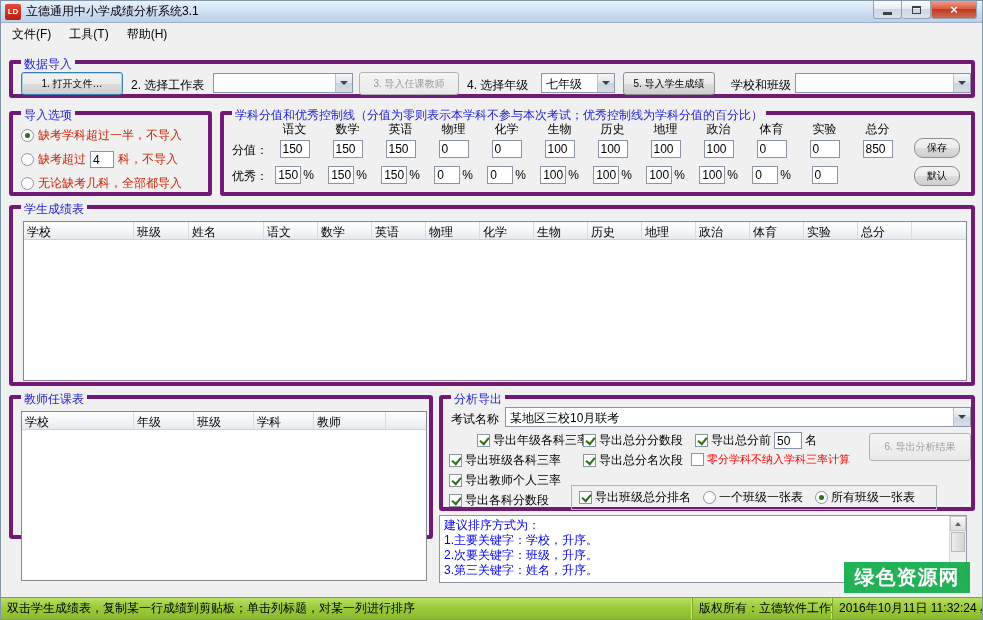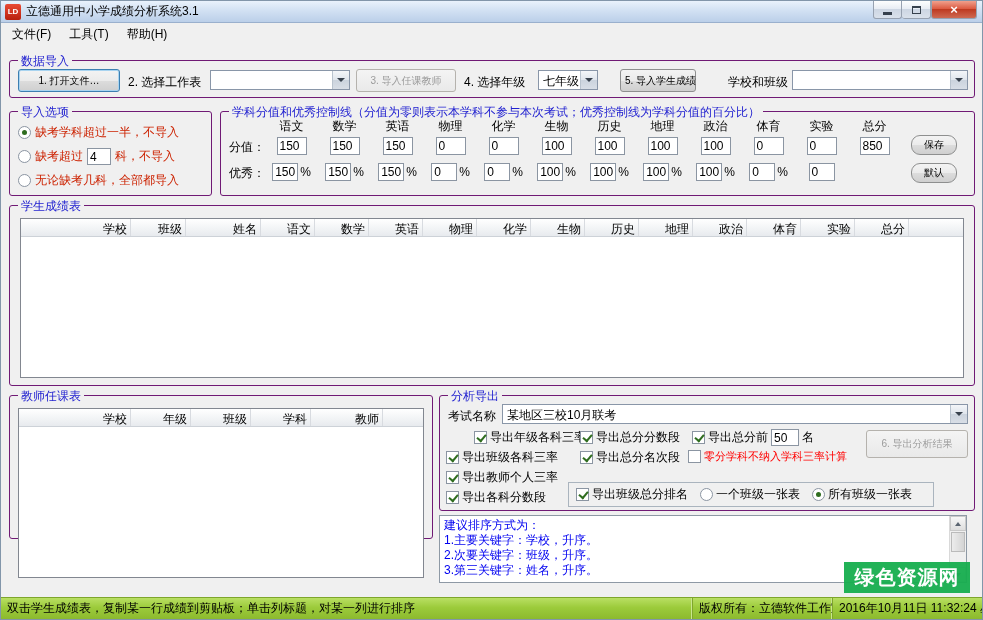--- a/index.html
+++ b/index.html
@@ -23,21 +23,21 @@
   .cap-btn.close { width:46px; background:linear-gradient(#F0A08D,#DC5B43 45%,#BE3B22 50%,#CE6A52);
     color:#fff; font-weight:bold; font-size:13px; line-height:1; }
   .min-glyph { width:9px; height:3px; background:#37414D; margin-top:7px; }
   .max-glyph { width:9px; height:8px; border:1px solid #37414D; border-top:2px solid #37414D; background:transparent; }
 
   
   .menubar { position:absolute; left:0; top:22px; width:100%; height:23px; background:#F0F0F0; display:flex; align-items:center; padding-left:2px; }
   .menu-item { padding:3px 9px; white-space:nowrap; }
 
   
-  .group { position:absolute; border:1px solid #701a75; border-radius:3px; }
+  .group { position:absolute; border:4px solid #701a75; border-radius:3px; }
   .legend { position:absolute; top:-8px; left:8px; background:#F0F0F0; padding:0 3px; color:var(--caption-blue,#2222D0); white-space:nowrap; }
   .lbl { position:absolute; white-space:nowrap; }
 
   
   .btn { position:absolute; height:23px; font-family:inherit; font-size:10px; color:#000; text-align:center;
     background:linear-gradient(#F3F3F3,#EBEBEB 50%,#DDDDDD 50%,#CFCFCF); border:1px solid #8E8F8F; border-radius:3px; padding:0 4px; white-space:nowrap; }
   .btn.default { border-color:#3C7FB1; box-shadow:inset 0 0 0 1px #A9D4F0; }
   .btn.disabled { color:#9B9B9B; border-color:#B5B2AD; background:linear-gradient(#F4F4F4,#E9E9E9); }
   .btn.small { height:20px;border-radius:9px; }
 
@@ -58,22 +58,22 @@
   .rb { width:13px; height:13px; border:1px solid #8B95A2; border-radius:50%; background:#fff; position:relative; flex:none; display:inline-block; }
   .rb.checked::after { content:""; position:absolute; left:3px; top:3px; width:5px; height:5px; border-radius:50%; background:#2F6D1F; }
 
   
   .g-data-import { left:8px; top:59px; width:966px; height:38px; }
   .b-open   { left:8px;   top:8px; width:102px; }
   .l-worksheet { left:118px; top:13px; }
   .c-worksheet { left:200px; top:9px; width:140px; }
   .b-teacher { left:346px; top:8px; width:100px; }
   .l-grade  { left:454px; top:13px; }
-  .c-grade  { left:528px; top:9px; width:60px; }
-  .b-scores { left:610px; top:8px; width:76px; }
+  .c-grade  { left:528px; top:9px; width:74px; }
+  .b-scores { left:610px; top:8px; width:92px; }
   .l-school { left:718px; top:13px; }
   .c-school { left:782px; top:9px; width:176px; }
 
   
   .g-import-options { left:8px; top:110px; width:203px; height:85px; }
   .radio-row { position:absolute; left:8px; display:flex; align-items:center; gap:4px; color:var(--option-red,#CC2200); white-space:nowrap; }
   .ro-1 { top:12px; } .ro-2 { top:36px; } .ro-3 { top:60px; }
 
   
   .g-scores { left:219px; top:110px; width:755px; height:85px; }
@@ -83,21 +83,21 @@
   .exc-row   { position:absolute; left:44px; top:50px; display:flex; }
   .sc-cell { width:53px; height:20px; display:flex; align-items:center; justify-content:center; gap:2px; }
   .exc-row .sc-cell:last-child .pct { display:none; }
   .l-score { left:8px; top:27px; } .l-exc { left:8px; top:53px; }
   .b-save    { left:690px; top:23px; width:46px; }
   .b-default { left:690px; top:51px; width:46px; }
 
   
   .listview { position:absolute; border:1px solid #828790; background:#fff; overflow:hidden; }
   .lv-header { display:flex; height:18px; background:linear-gradient(#FFFFFF,#F1F3F5 60%,#E7EAEE); border-bottom:1px solid #CDD2D8; }
-  .th { flex:none; width:54px; padding:2px 3px; border-right:1px solid #D8DBE0; overflow:hidden; white-space:nowrap;text-align:right; }
+  .th { flex:none; width:54px; padding:2px 3px; border-right:1px solid #D8DBE0; overflow:hidden; white-space:nowrap; }
   .lv-body { position:absolute; left:0; right:0; top:18px; bottom:0; background:#fff; }
 
   .g-students { left:8px; top:204px; width:966px; height:181px; }
   .lv-students { left:10px; top:12px; width:944px; height:160px; }
   .lv-students .th:nth-child(1){ width:110px; }
   .lv-students .th:nth-child(2){ width:55px; }
   .lv-students .th:nth-child(3){ width:75px; }
 
   .g-teachers { left:8px; top:394px; width:424px; height:144px; }
   .lv-teachers { left:8px; top:12px; width:406px; height:170px; }

